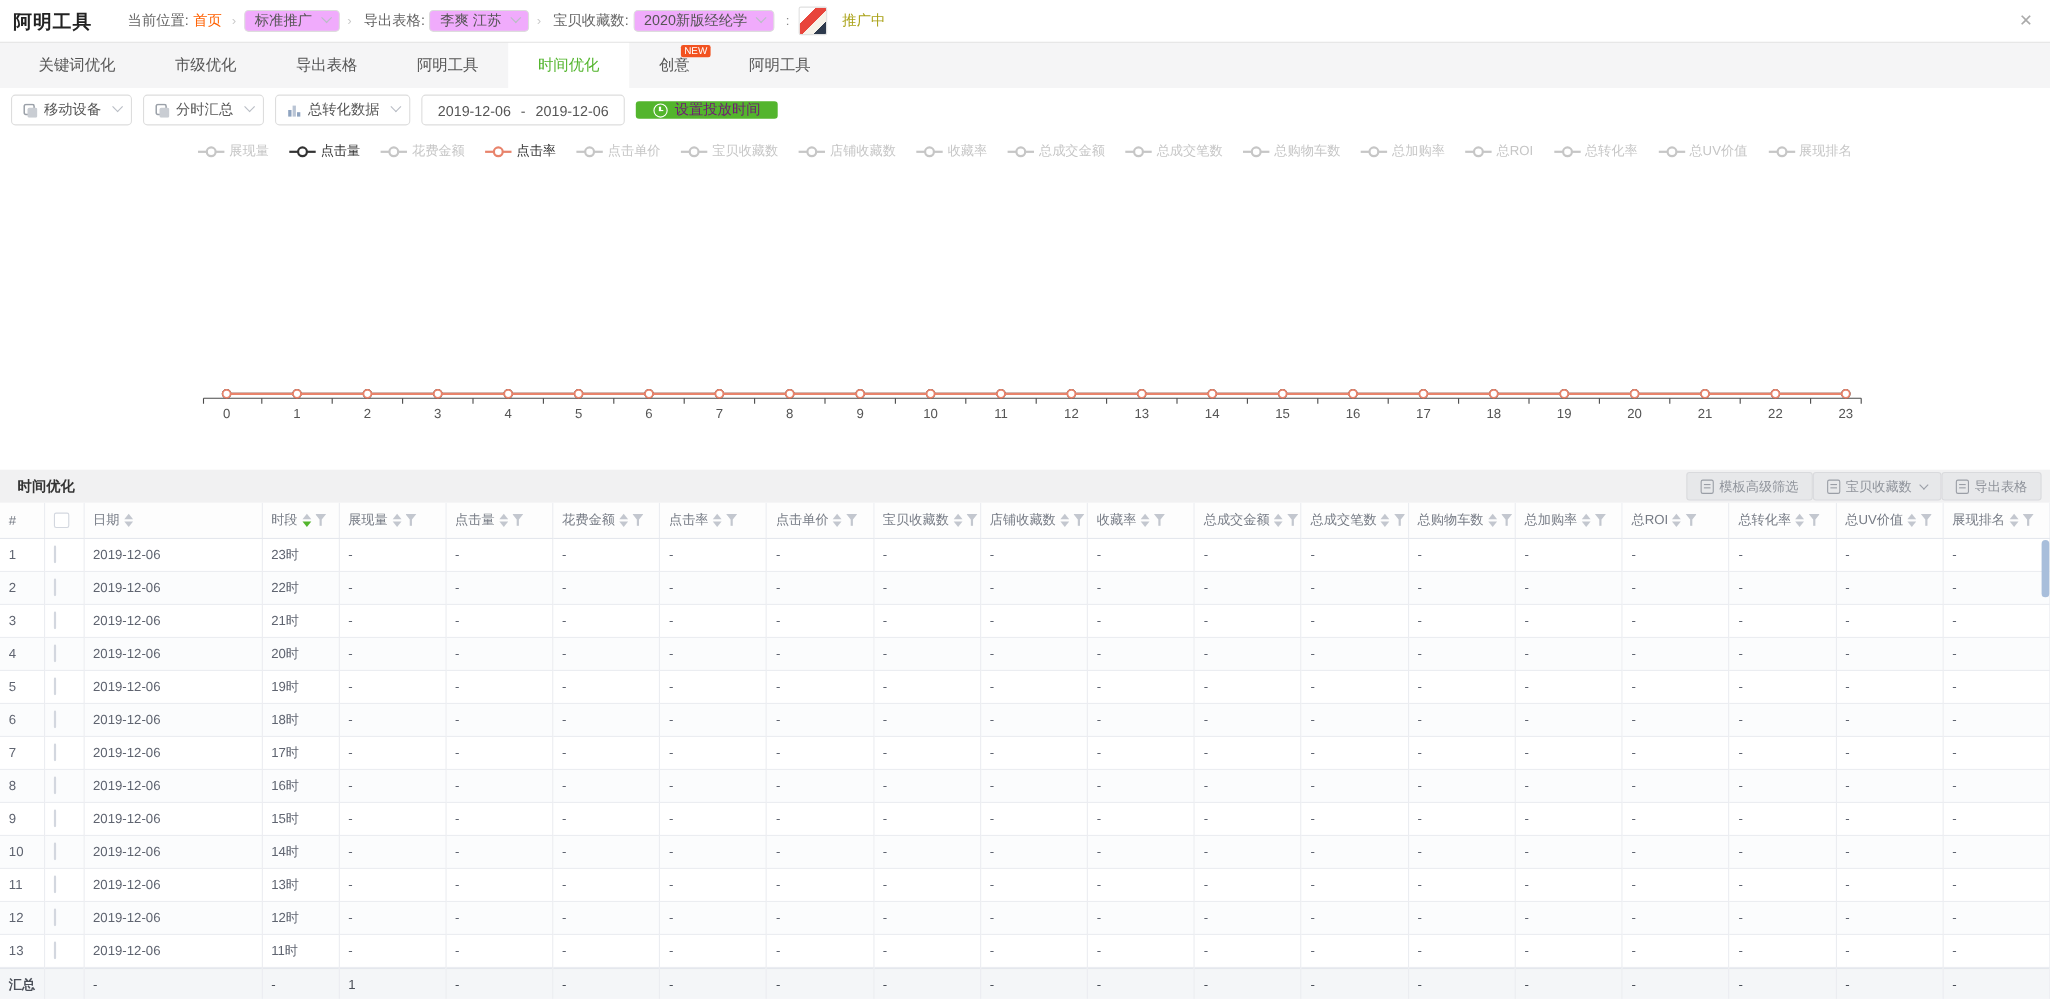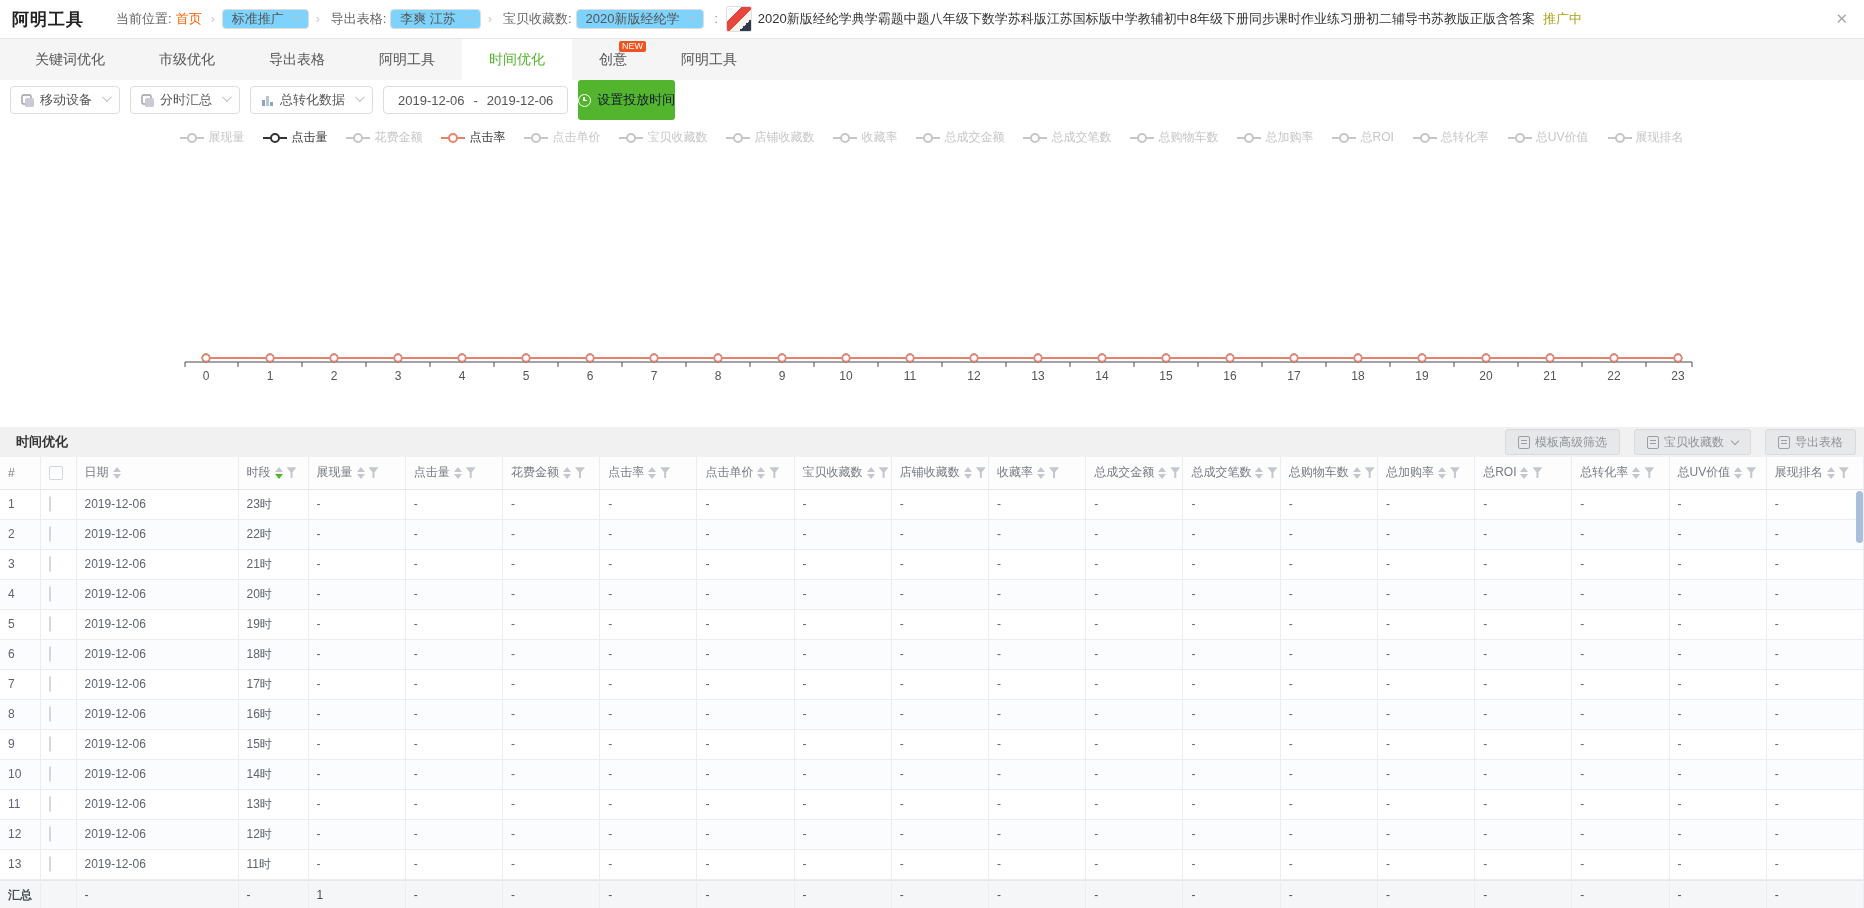--- a/index.html
+++ b/index.html
@@ -6,62 +6,62 @@
   html,body { width:1864px; height:908px; overflow:hidden; }
   body { font-family:"Liberation Sans","DejaVu Sans",sans-serif; font-size:12px; color:#555; background:#fff; }
   .page { position:relative; width:1864px; height:908px; }
 
   
   .topbar { height:38px; display:flex; align-items:center; padding:0 12px; background:#fff; white-space:nowrap; }
   .logo { font-size:17px; font-weight:bold; color:#222; margin-right:28px; letter-spacing:1px; }
   .loc-label,.bc-label { color:#666; font-size:13px; margin:0 4px; }
   .home-link { color:#ff6000; font-size:13px; cursor:pointer; margin-right:2px; }
   .bc-sep { color:#c9c9c9; font-size:12px; margin:0 7px; }
-  .dd { display:inline-flex; align-items:center; height:20px; border:1px solid #ddd; border-radius:4px; background:#7dd3fc; padding:0 9px; color:#555; font-size:13px; cursor:pointer; }
+  .dd { display:inline-flex; align-items:center; height:20px; border:1px solid #ddd; border-radius:4px; background:#f0abfc; padding:0 9px; color:#555; font-size:13px; cursor:pointer; }
   .dd .caret { width:7px; height:7px; border-right:1.4px solid #b9bdc5; border-bottom:1.4px solid #b9bdc5; transform:rotate(45deg) translateY(-2px); margin-left:8px; margin-top:-3px; }
   .colon { color:#888; margin:0 8px 0 10px; }
   .thumb { width:26px; height:26px; border:1px solid #e0e0e0; border-radius:2px; flex:0 0 auto;
            background:linear-gradient(135deg,#fff 0 30%,#e8453c 30% 55%,#f7f3ea 55% 75%,#2e3a4d 75%); margin-right:6px; }
   .ptitle { font-size:13px; color:#333; max-width:940px; overflow:hidden; text-overflow:ellipsis; }
   .pstatus { color:#a9a116; font-size:13px; margin-left:8px; }
   .close-x { margin-left:auto; color:#aaa; font-size:15px; cursor:pointer; padding:0 4px; }
 
   
   .tabbar { height:42px; background:#f5f5f6; border-top:1px solid #e6e6e6; display:flex; align-items:stretch; padding-left:8px; }
   .tab { position:relative; display:flex; align-items:center; padding:0 27px; font-size:14px; color:#555; cursor:pointer; }
   .tab.active { background:#fff; color:#53b52d; }
   .tab .badge { position:absolute; top:2px; right:8px; background:#f25220; color:#fff; font-size:9px; line-height:11px; padding:0 3px; border-radius:2px; }
 
   
   .filterbar { height:40px; display:flex; align-items:center; gap:10px; padding:0 10px; background:#fff; }
   .fdd { display:inline-flex; align-items:center; height:28px; border:1px solid #ddd; border-radius:4px; padding:0 10px; color:#555; font-size:13px; cursor:pointer; background:#fff; }
   .fdd svg { margin-right:6px; }
   .fdd .caret { width:7px; height:7px; border-right:1.4px solid #b9bdc5; border-bottom:1.4px solid #b9bdc5; transform:rotate(45deg) translateY(-2px); margin-left:10px; margin-top:-3px; }
   .daterange { display:inline-flex; align-items:center; height:28px; border:1px solid #ddd; border-radius:4px; padding:0 14px; color:#555; font-size:13px; gap:9px; cursor:pointer; }
-  .btn-green { display:inline-flex; align-items:center; height:40px; background:#53b52d; color:#0f172a; font-size:13px; border:none; border-radius:3px; padding:0 0; cursor:pointer; gap:6px; }
+  .btn-green { display:inline-flex; align-items:center; height:16px; background:#53b52d; color:#701a75; font-size:13px; border:none; border-radius:3px; padding:0 16px; cursor:pointer; gap:6px; }
   .clock { width:13px; height:13px; border:1.5px solid #fff; border-radius:50%; position:relative; }
   .clock::after { content:''; position:absolute; left:4px; top:2px; width:1.5px; height:4px; background:#fff; }
   .clock::before { content:''; position:absolute; left:4px; top:5px; width:3.5px; height:1.5px; background:#fff; }
 
   
   .chartsec { background:#fff; height:307px; }
   .legend { display:flex; justify-content:center; align-items:center; gap:19px; padding-top:7px; height:28px; }
   .litem { display:inline-flex; align-items:center; gap:4px; cursor:pointer; color:#c6c6c6; font-size:12px; }
   .litem .lmark { position:relative; width:24px; height:10px; flex:0 0 auto; }
   .litem .lmark::before { content:''; position:absolute; left:0; right:0; top:4px; height:2px; background:currentColor; }
   .litem .lmark::after { content:''; position:absolute; left:50%; top:0; margin-left:-5px; width:6px; height:6px; border:2px solid currentColor; border-radius:50%; background:#fff; }
   .litem .ltext { color:inherit; }
   .litem.on { color:#333; }
   svg.plot { display:block; }
 
   
   .tablesec { background:#f1f1f2; height:483px; }
   .titlebar { height:30px; display:flex; align-items:center; padding:0 8px; }
   .sec-title { font-size:13px; font-weight:bold; color:#333; padding-left:8px; }
-  .toolbar { margin-left:auto; display:flex; gap:14px; }
+  .toolbar { margin-left:auto; display:flex; gap:0; }
   .tbtn { display:inline-flex; align-items:center; gap:5px; height:26px; padding:0 12px; background:#e7e8ea; border:1px solid #d9dadd; border-radius:3px; color:#8f939b; font-size:12px; cursor:pointer; }
   .tbtn .ticon { width:12px; height:13px; border:1.3px solid #9a9ea6; border-radius:2px; position:relative; }
   .tbtn .ticon::after { content:''; position:absolute; left:2px; top:3px; width:6px; height:1.2px; background:#9a9ea6; box-shadow:0 3px 0 #9a9ea6; }
   .tbtn .caret { width:6px; height:6px; border-right:1.3px solid #9a9ea6; border-bottom:1.3px solid #9a9ea6; transform:rotate(45deg); margin-top:-2px; margin-left:3px; }
 
   .panel { position:relative; background:#fff; height:453px; overflow:hidden; }
   table { border-collapse:collapse; table-layout:fixed; width:1864px; }
   th,td { border-right:1px solid #ebedf1; border-bottom:1px solid #ebedf1; padding:0 8px; height:30px; font-weight:normal; text-align:left; color:#5f6470; font-size:12px; overflow:hidden; white-space:nowrap; }
   thead th { height:32px; color:#767b85; background:#fdfdfd; border-bottom:1px solid #e4e7ed; }
   tbody tr:nth-child(even) td { background:#fbfcfd; }
@@ -99,21 +99,20 @@
       <span class="caret"></span>
     </div>
     <span class="bc-sep">›</span>
     <span class="bc-label">宝贝收藏数:</span>
     <div class="dd">
       <span>2020新版经纶学</span>
       <span class="caret"></span>
     </div>
     <span class="colon">:</span>
     <div class="thumb"></div>
-    <div class="ptitle">2020新版经纶学典学霸题中题八年级下数学苏科版江苏国标版中学教辅初中8年级下册同步课时作业练习册初二辅导书苏教版正版含答案</div>
     <span class="pstatus">推广中</span>
     <span class="close-x">✕</span>
   </header>
 
   <nav class="tabbar" id="tabbar">
       <div class="tab">
         <span>关键词优化</span>
       </div>
       <div class="tab">
         <span>市级优化</span>

